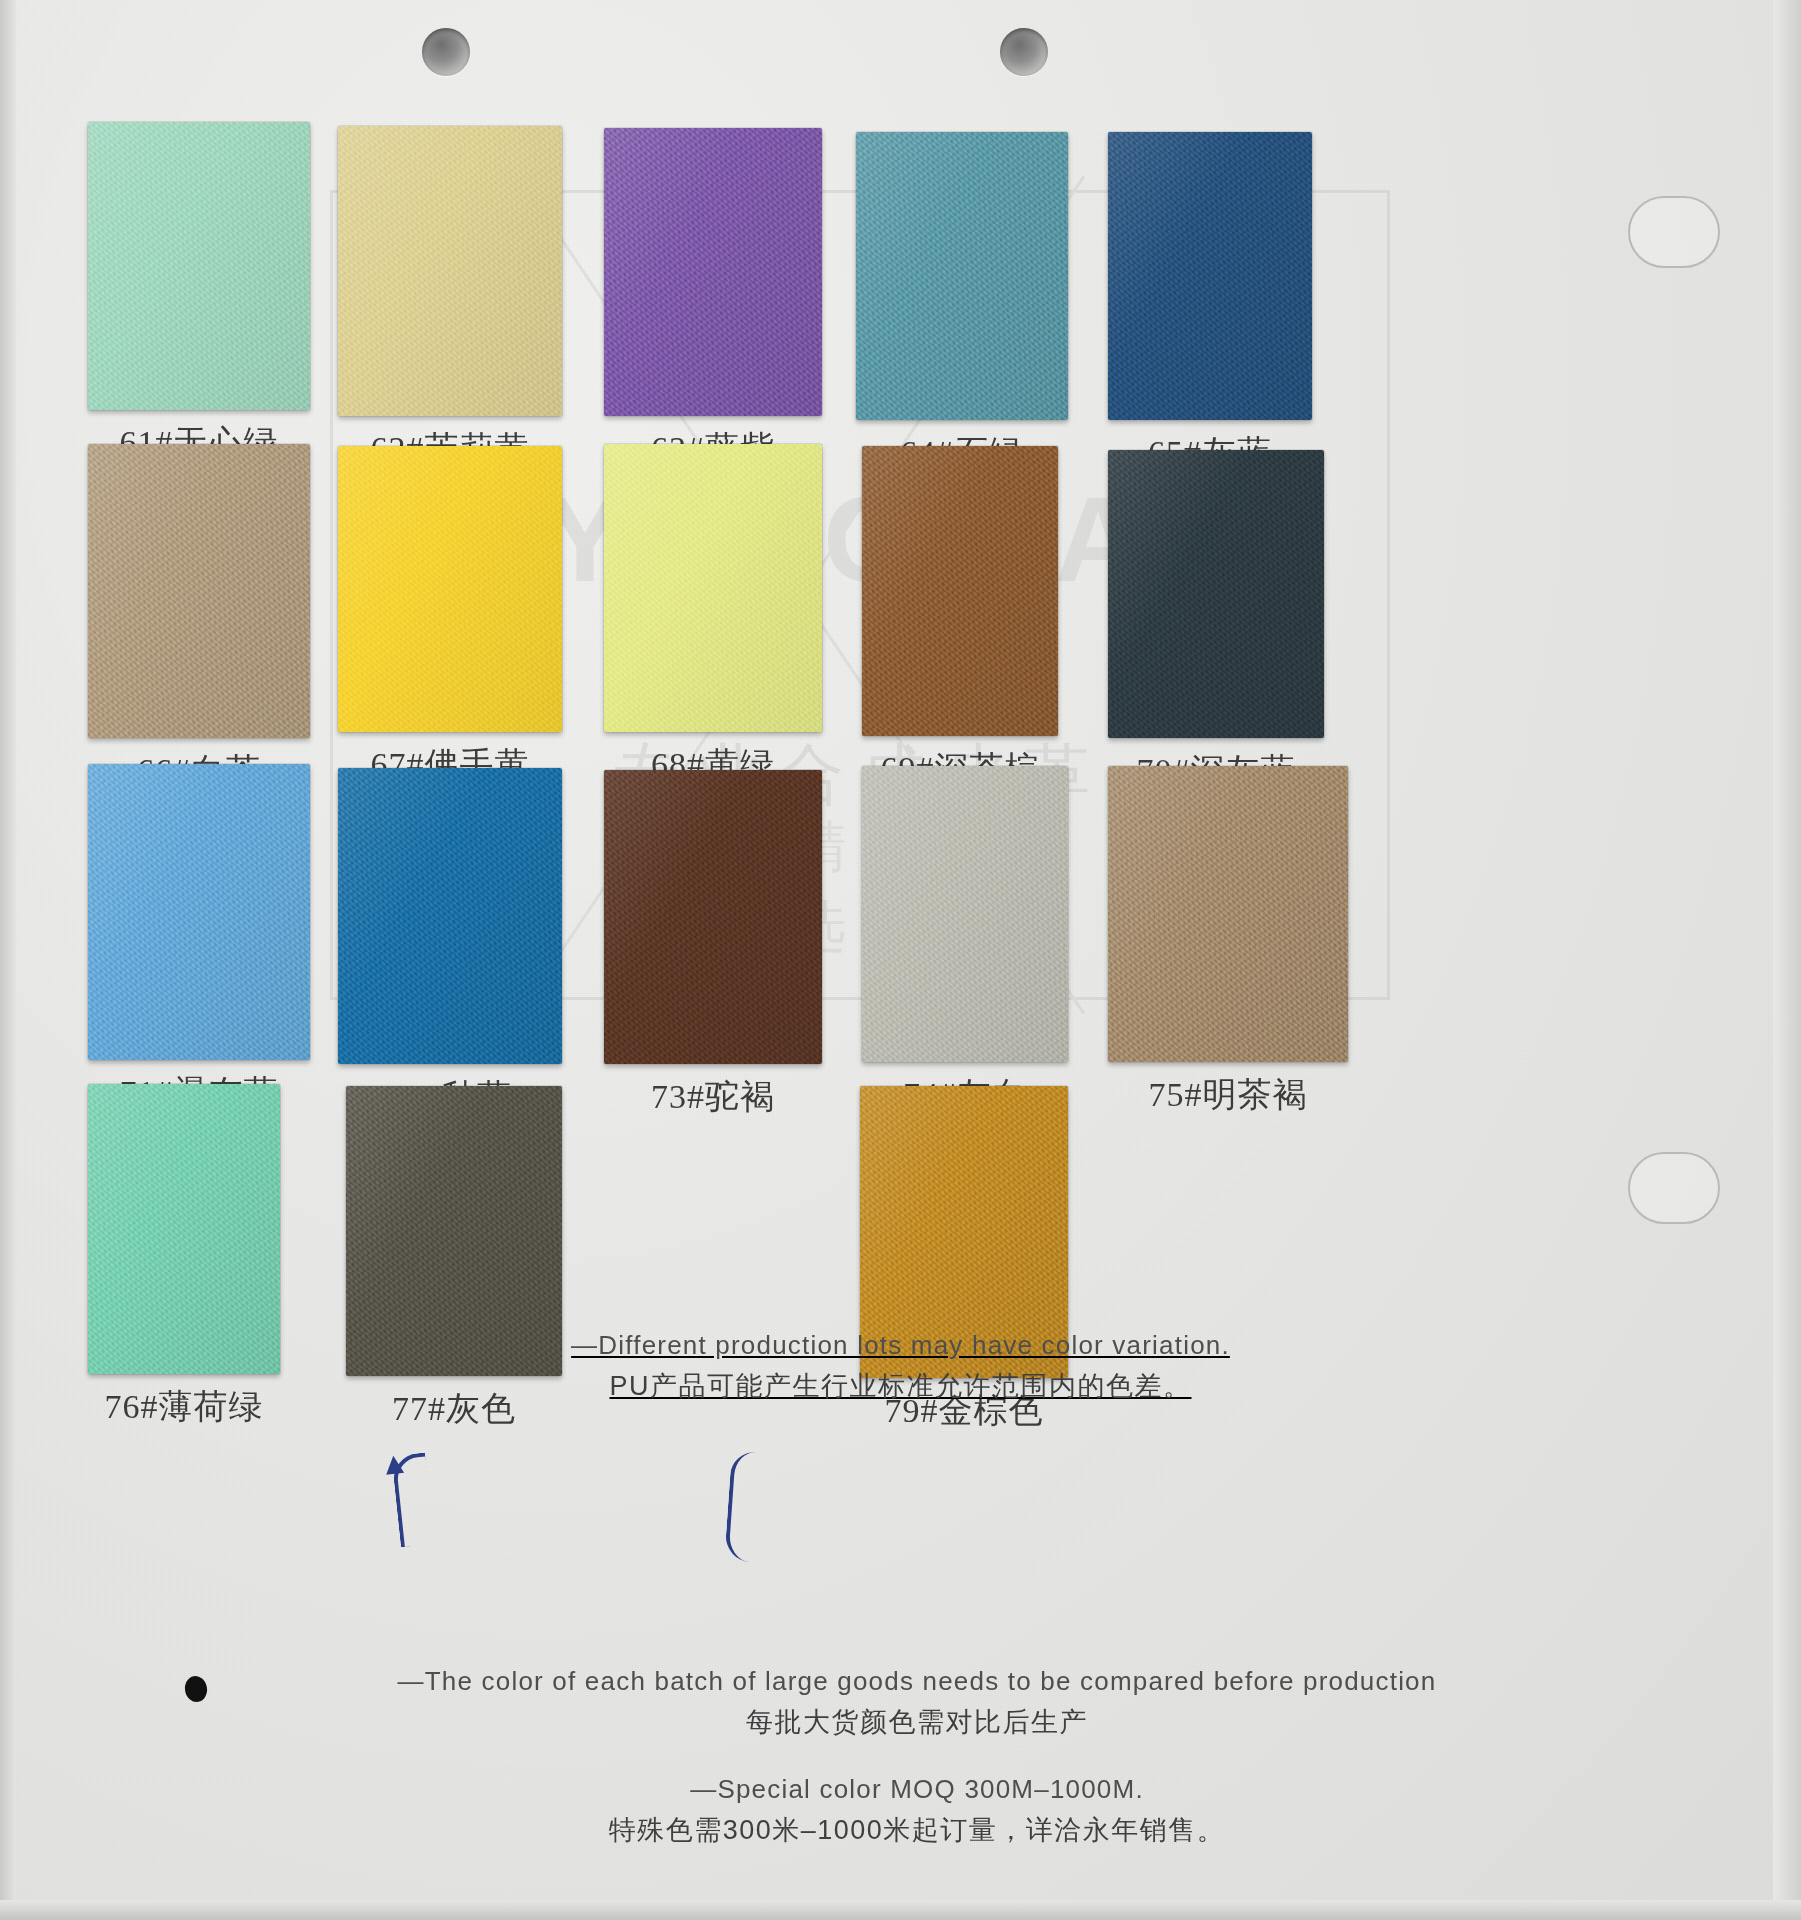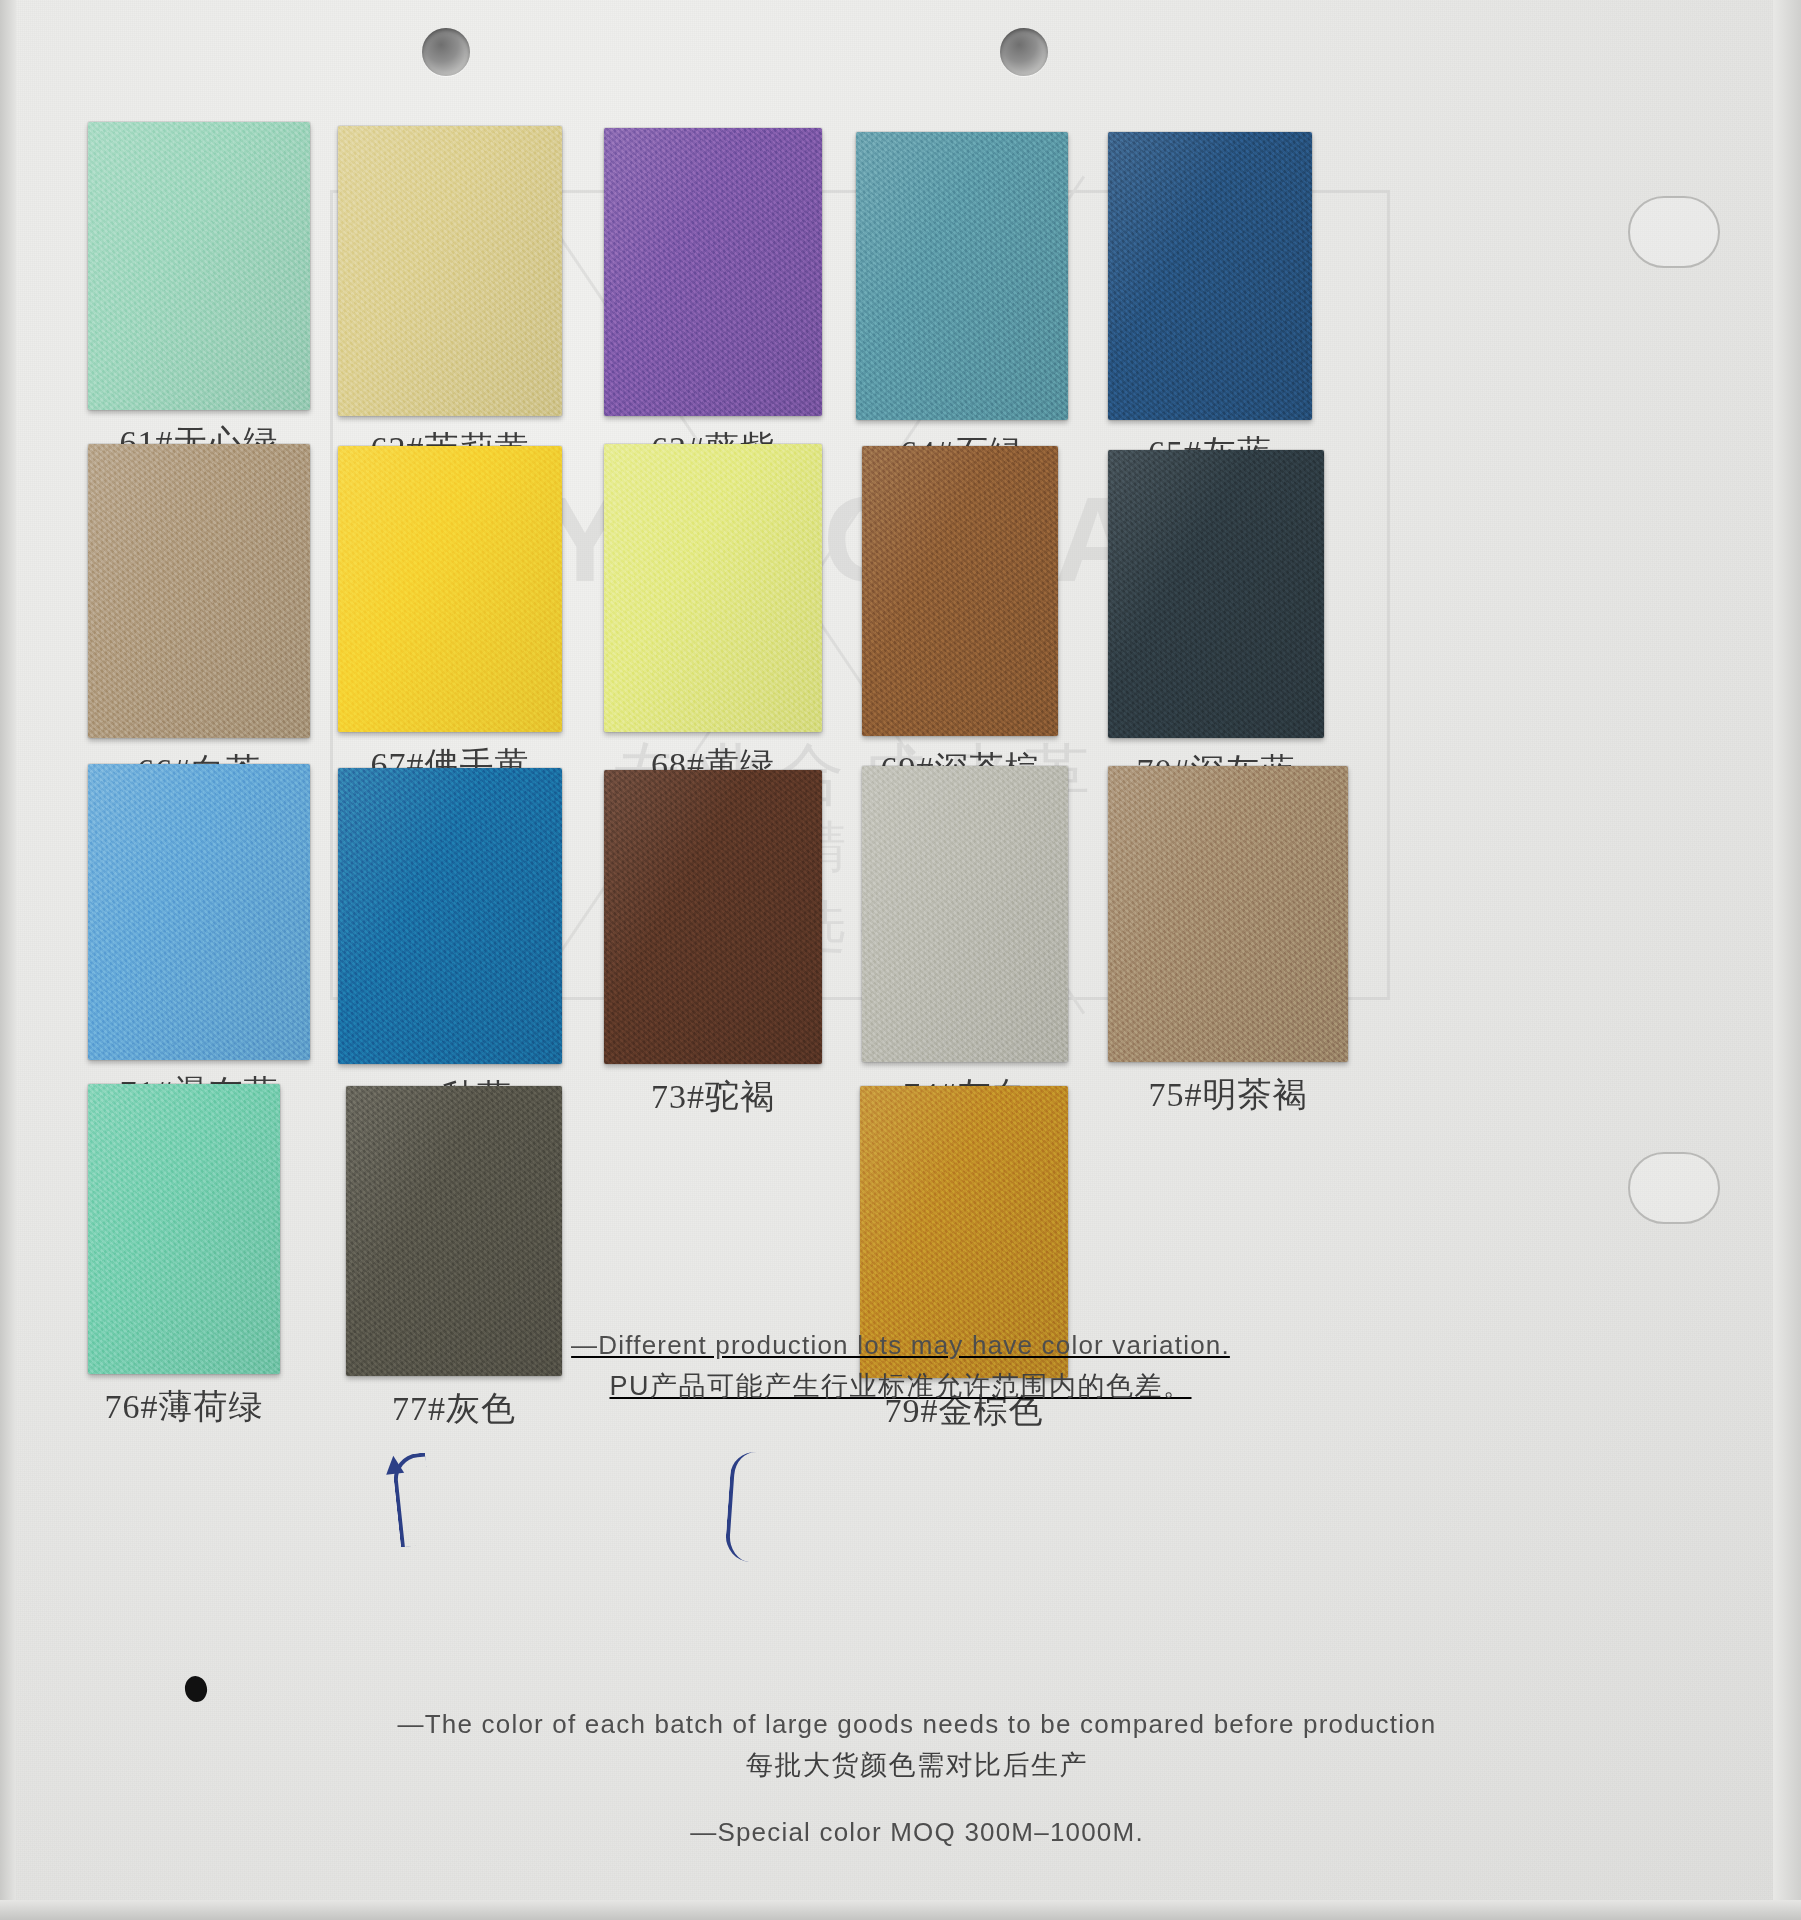--- a/index.html
+++ b/index.html
@@ -326,16 +326,17 @@
     <div class="foot-cn">PU产品可能产生行业标准允许范围内的色差。</div>
   </div>
 
   <div id="footer">
     <div class="foot-group">
       <div class="foot-en">—The color of each batch of large goods needs to be compared before production</div>
       <div class="foot-cn">每批大货颜色需对比后生产</div>
     </div>
     <div class="foot-group">
       <div class="foot-en">—Special color MOQ 300M–1000M.</div>
+      <div class="foot-cn">特殊色需300米–1000米起订量，详洽永年销售。</div>
     </div>
   </div>
 
 </div>
 
 </body></html>

